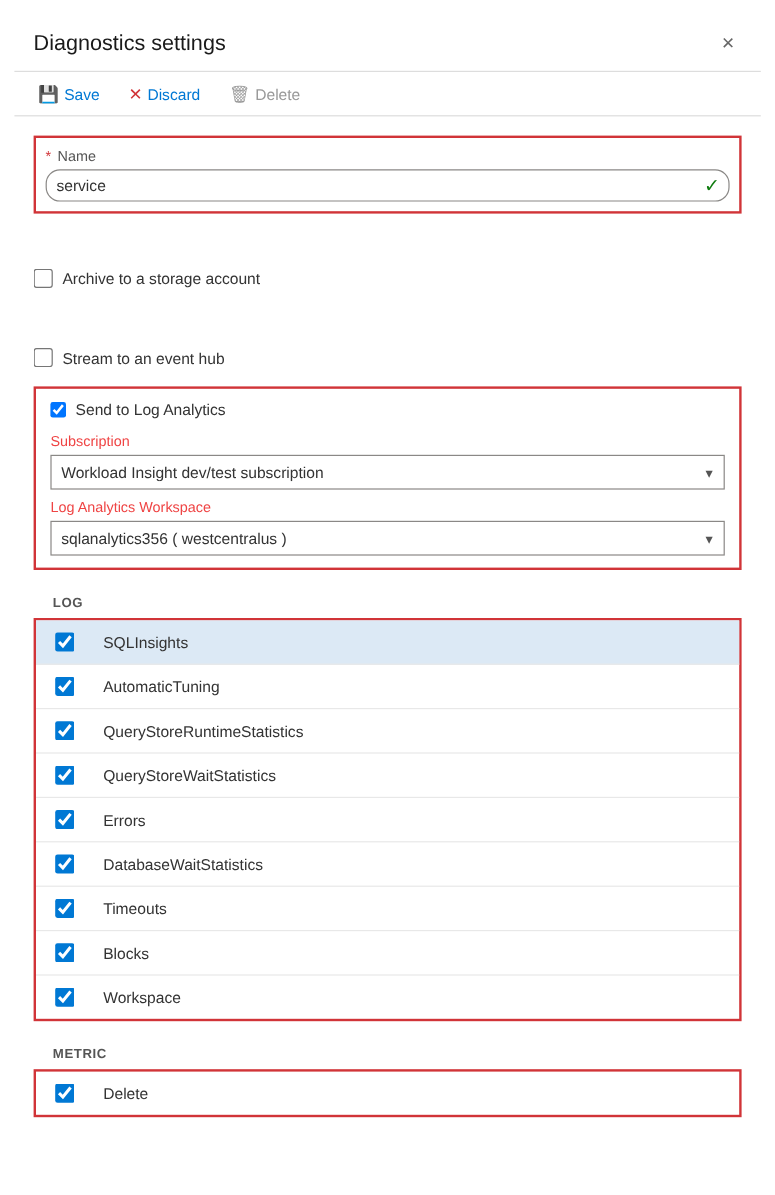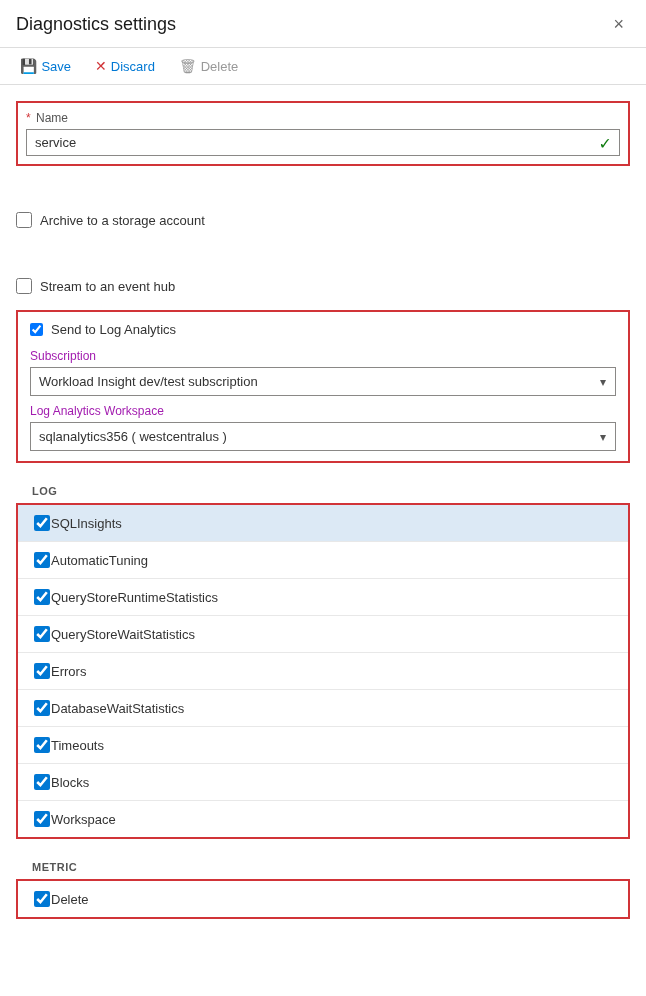--- a/index.html
+++ b/index.html
@@ -7,21 +7,21 @@
       font-family: 'Segoe UI', Arial, sans-serif;
       font-size: 13px;
       background: #fff;
       color: #333;
       width: 646px;
       min-height: 996px;
     }
     .panel {
       width: 646px;
       background: #fff;
-      padding: 0;
+      padding: 12px;
     }
     .panel-header {
       display: flex;
       align-items: center;
       justify-content: space-between;
       padding: 12px 16px 10px 16px;
       border-bottom: 1px solid #ddd;
     }
     .panel-title {
       font-size: 18px;
@@ -140,40 +140,40 @@
       position: absolute;
       right: 10px;
       top: 50%;
       transform: translateY(-50%);
       color: #555;
       pointer-events: none;
       font-size: 12px;
     }
     .sub-label {
       font-size: 12px;
-      color: #a21caf;
+      color: #ef4444;
       margin-bottom: 4px;
       margin-top: 8px;
     }
     .log-section-box {
       border: 2px solid #d13438;
       margin-bottom: 16px;
     }
     .section-header-row {
       font-size: 11px;
       font-weight: 600;
       color: #555;
       letter-spacing: 0.5px;
       text-transform: uppercase;
       padding: 6px 16px;
     }
     .log-item {
       display: flex;
       align-items: center;
-      gap: 1px;
+      gap: 24px;
       padding: 10px 16px;
       border-bottom: 1px solid #e8e8e8;
     }
     .log-item:last-child {
       border-bottom: none;
     }
     .log-item.highlighted {
       background: #dce9f5;
     }
     .log-item input[type="checkbox"] {
@@ -217,21 +217,21 @@
   </div>
 
   <div class="content">
 
     <div class="name-field-box">
       <div class="field-label">
         <span class="required-star">*</span>
         <span>Name</span>
       </div>
       <div class="input-with-check">
-        <input class="text-input" type="text" value="service" style="border-color: rgb(138, 136, 134);">
+        <input class="text-input" type="text" value="service" style="border-color: rgb(138, 136, 134); border-radius: 12px;">
         <span class="check-mark">✓</span>
       </div>
     </div>
 
     <div class="checkbox-row">
       <input type="checkbox" id="archive-cb" style="">
       <label class="checkbox-label" for="archive-cb">Archive to a storage account</label>
     </div>
 
     <div class="checkbox-row">

